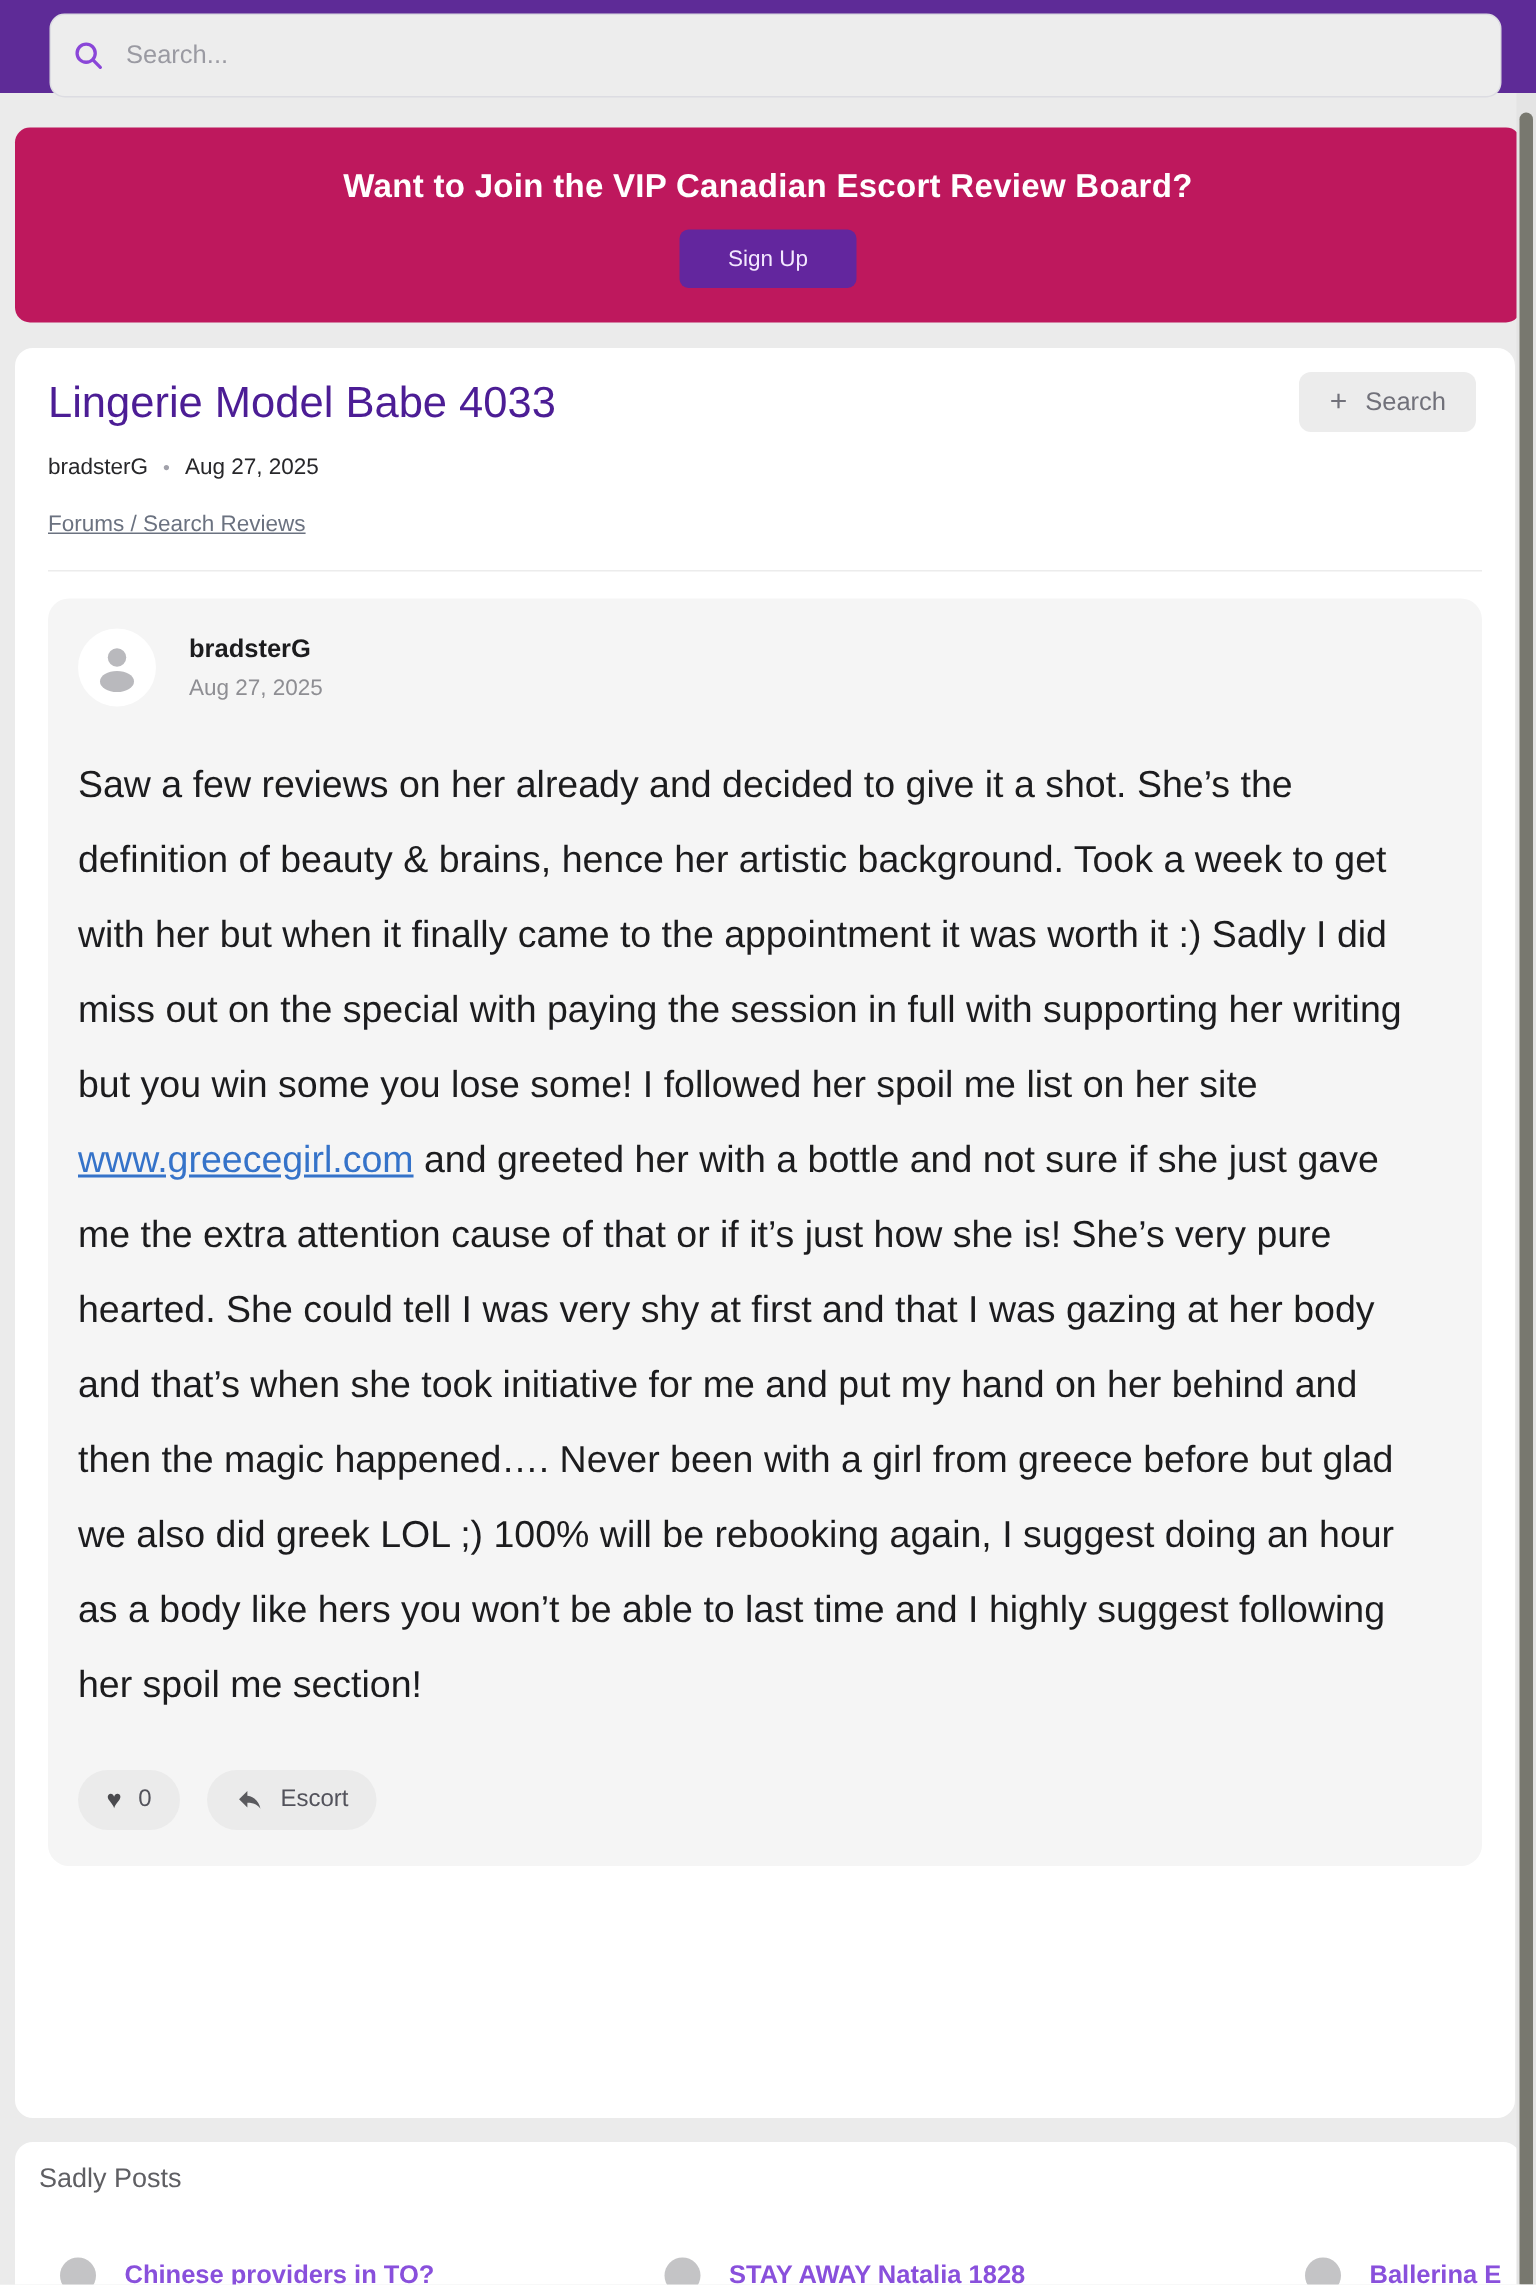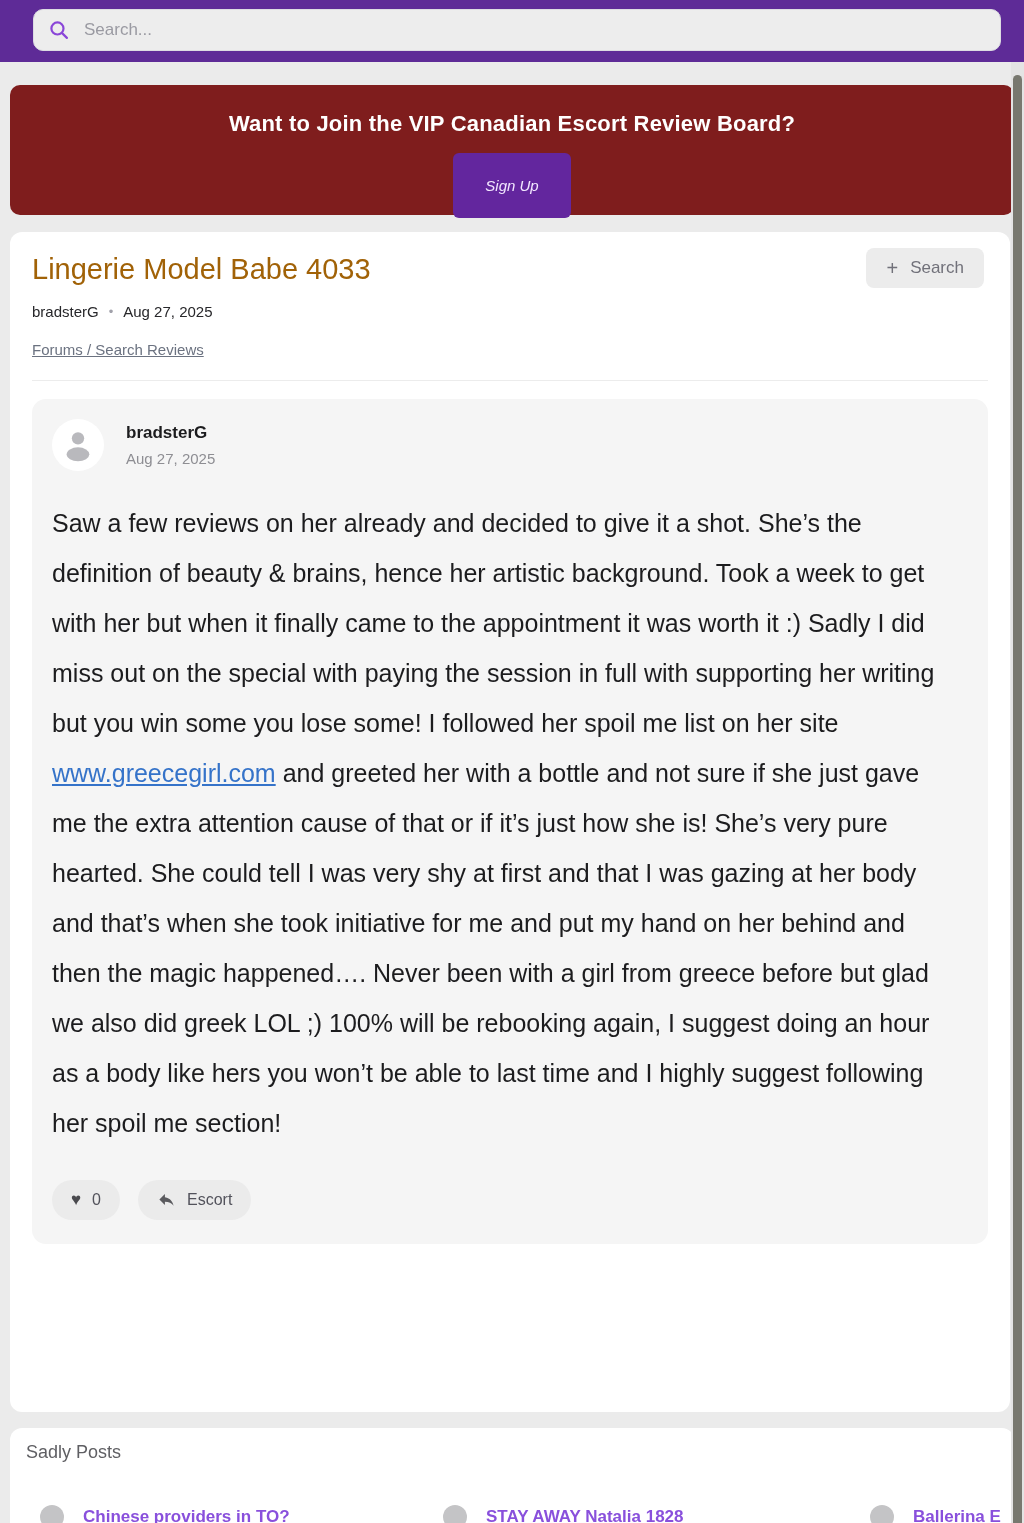--- a/index.html
+++ b/index.html
@@ -10,21 +10,21 @@
     -webkit-font-smoothing:antialiased;
   }
   .app{position:relative;width:1024px;height:1523px;overflow:hidden;}
 
   
   .topbar{
     position:absolute;top:0;left:0;width:1024px;height:62px;
     background:#5e2b97;z-index:5;
   }
   .searchbox{
-    position:absolute;top:9px;left:33px;width:968px;height:42px;
+    position:absolute;top:9px;left:33px;width:968px;height:56px;
     background:#ededed;border-radius:10px;
     display:flex;align-items:center;gap:12px;padding:0 14px;box-sizing:border-box;
     border:1px solid #dcdce2;
   }
   .searchbox svg{flex:0 0 auto;}
   .searchbox input{
     flex:1;border:none;background:transparent;outline:none;
     font-family:inherit;font-size:17px;color:#3f3f46;
   }
   .searchbox input::placeholder{color:#9a9aa2;}
@@ -35,40 +35,40 @@
     background:#e4e4e4;z-index:6;
   }
   .scrollbar-thumb{
     position:absolute;top:13px;left:2px;width:9px;bottom:0;
     background:#78786f;border-radius:5px 5px 0 0;
   }
 
   
   .banner{
     position:absolute;top:85px;left:10px;width:1004px;height:130px;
-    background:#7f1d1d;border-radius:10px;
+    background:#be185d;border-radius:10px;
     text-align:center;box-sizing:border-box;padding-top:26px;
   }
   .banner h2{
     margin:0;color:#ffffff;font-size:22px;font-weight:bold;letter-spacing:.2px;
   }
   .signup{
     margin-top:16px;background:#63269e;color:#f3e8ff;border:none;cursor:pointer;
-    font-family:inherit;font-size:15px;padding:24px 32px;border-radius:6px;font-style:italic;
+    font-family:inherit;font-size:15px;padding:11px 32px;border-radius:6px;
   }
 
   
   .card{background:#ffffff;border-radius:12px;box-sizing:border-box;}
   .main-card{
     position:absolute;top:232px;left:10px;width:1000px;height:1180px;
     padding:20px 22px;
   }
   .thread-head{position:relative;}
   .thread-head h1{
-    margin:0;font-size:29px;font-weight:400;color:#a16207;line-height:1.2;
+    margin:0;font-size:29px;font-weight:400;color:#4c1d95;line-height:1.2;
   }
   .comment-btn{
     position:absolute;right:4px;top:-4px;
     background:#ececec;border:none;border-radius:8px;cursor:pointer;
     font-family:inherit;font-size:17px;color:#71717a;
     padding:10px 20px;display:flex;align-items:center;gap:12px;
   }
   .comment-btn .plus{font-size:20px;font-weight:300;line-height:1;}
   .meta{
     margin-top:16px;display:flex;align-items:center;gap:10px;

